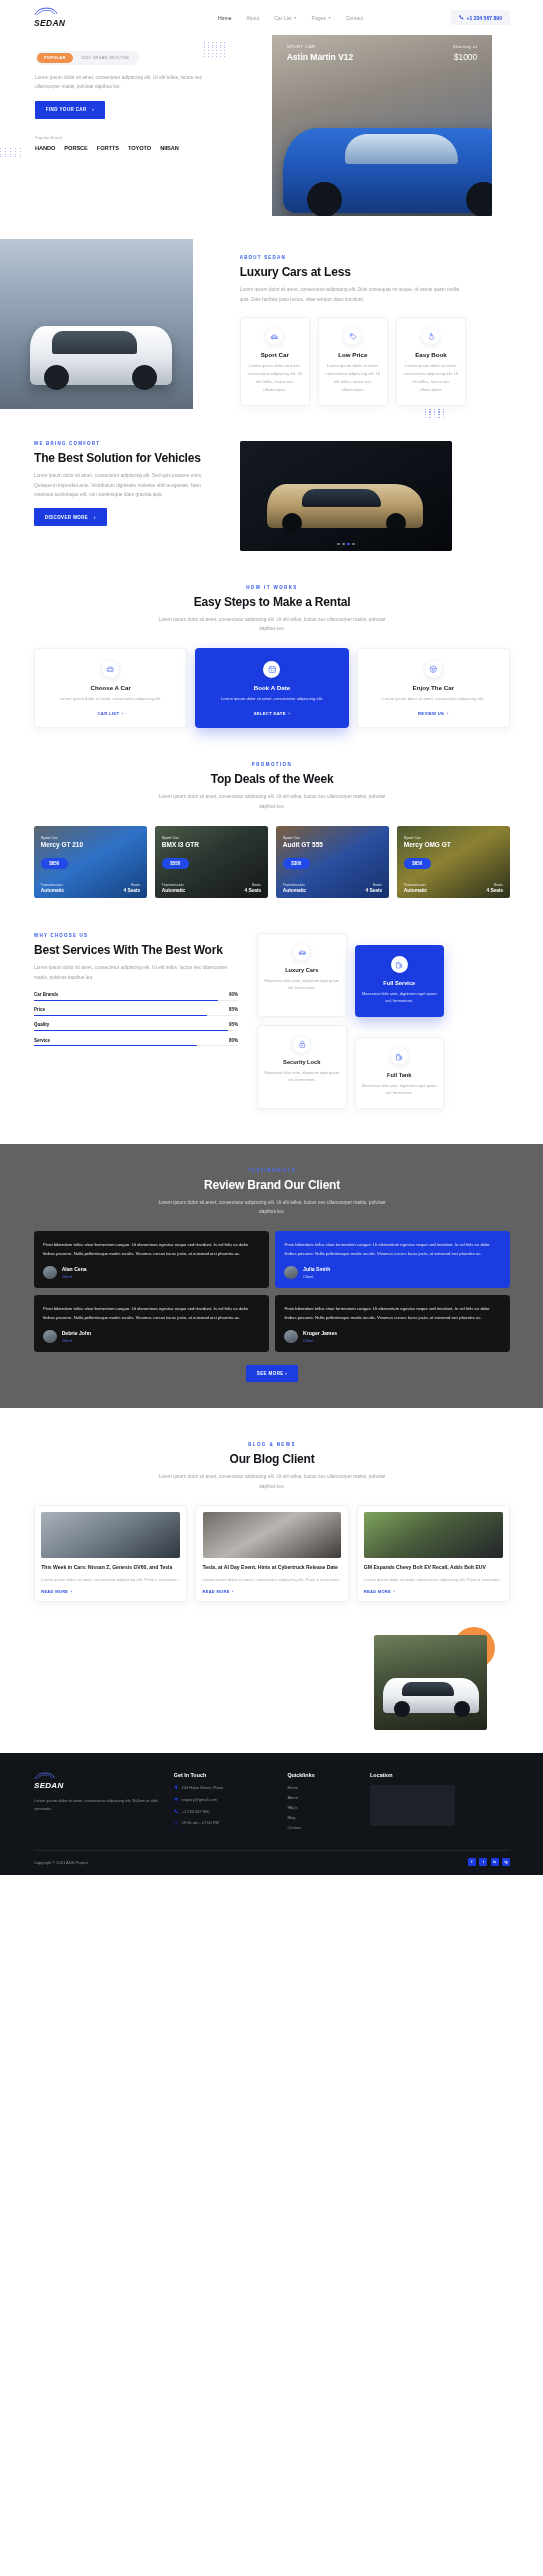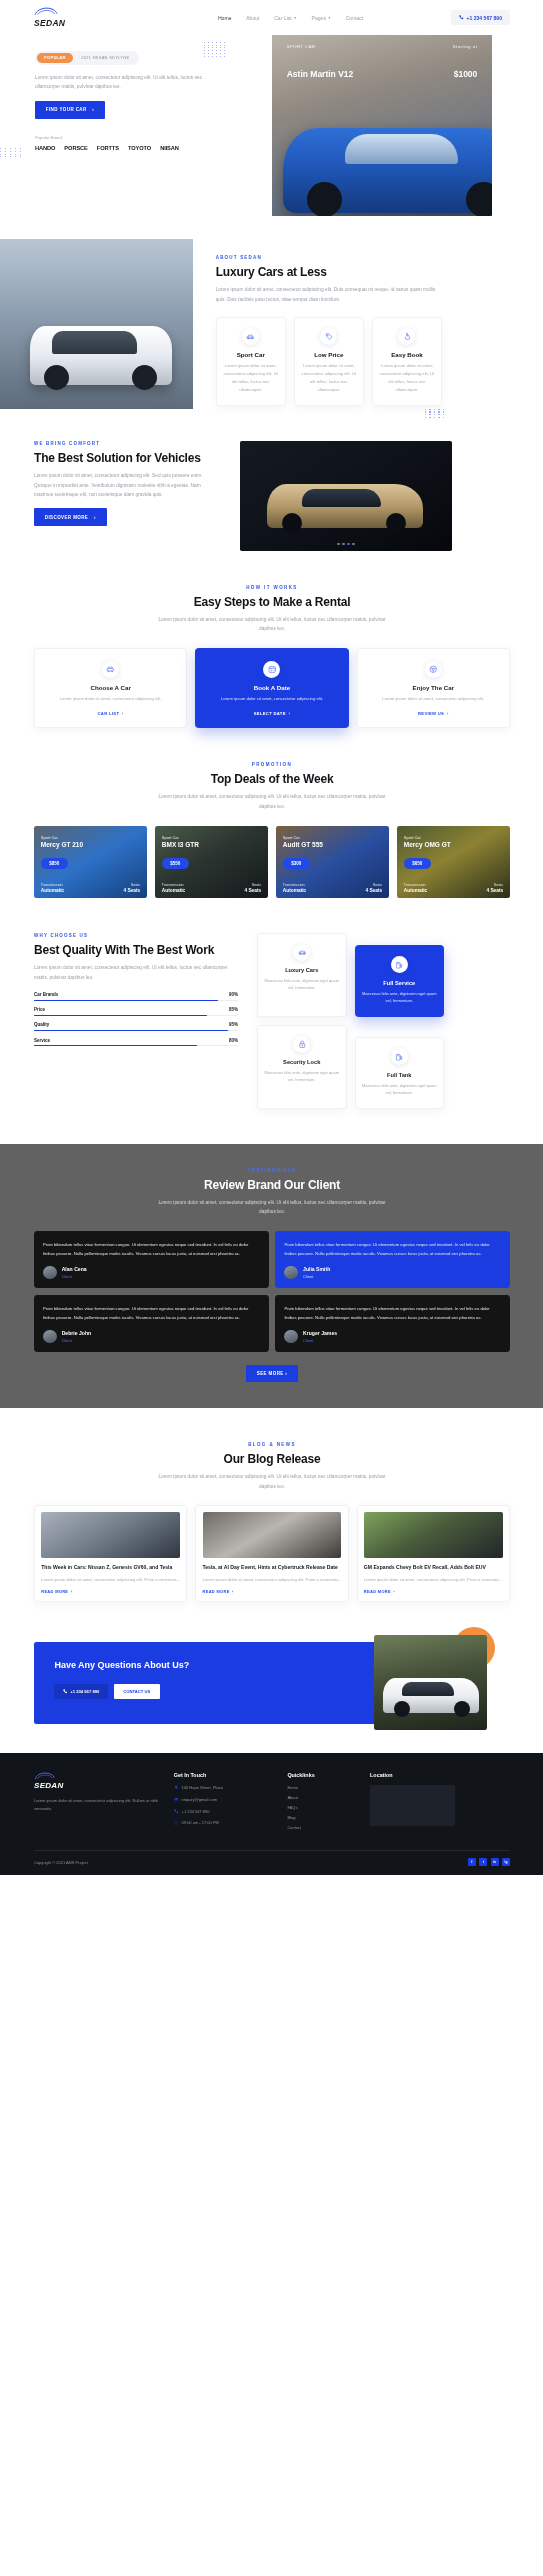--- a/index.html
+++ b/index.html
@@ -65,21 +65,21 @@
   .hero-dots-top { top: 6.8px; left: 204px; grid-template-columns: repeat(6, 2.3px); }
   .hero-dots-bot { top: 113px; left: 0px; grid-template-columns: repeat(5, 3.4px); }
 
   .hero-card-info {
     position: absolute; top: 0; left: 0; right: 0; padding: 9px 14.7px 0;
     color: #fff; z-index: 3;
   }
   .hcrow { display: flex; justify-content: space-between; align-items: baseline; }
   .hc-sub { font-size: 4.2px; letter-spacing: 0.5px; opacity: .92; }
   .hc-title { font-size: 8.5px; font-weight: 800; margin-top: 2.3px; }
-  .hc-price { font-size: 8.5px; font-weight: 700; margin-top: 20px; }
+  .hc-price { font-size: 8.5px; font-weight: 400; margin-top: 3px; }
   .car-blue {
     position: absolute; bottom: 3.4px; left: 11.3px; width: 249px; height: 85px;
     background: linear-gradient(180deg,#2f6fd6 0%,#1f57b8 45%,#14397d 100%);
     border-radius: 34px 54px 12.5px 12.5px / 42px 40px 12.5px 12.5px;
     box-shadow: 0 5.7px 14.7px rgba(0,0,0,.35);
   }
   .car-blue:before {
     content:''; position: absolute; top: 6.8px; left: 62px; width: 113px; height: 29.5px;
     background: linear-gradient(180deg,#cfe0f2,#7e9ec4); border-radius: 28px 34px 4.5px 4.5px;
   }
@@ -98,21 +98,21 @@
   .suv {
     position: absolute; bottom: 24px; left: 29.5px; width: 142px; height: 59px;
     background: linear-gradient(180deg,#ffffff 0%,#e4e8ee 55%,#b6bdc6 100%);
     border-radius: 14.7px 19px 5.7px 5.7px / 22.7px 22.7px 5.7px 5.7px;
     box-shadow: 0 5.7px 11.3px rgba(0,0,0,.28);
   }
   .suv:before { content:''; position:absolute; top:5.7px; left:22.7px; width:85px; height:22.7px;
     background: linear-gradient(180deg,#4a5662,#2d3640); border-radius: 11.3px 13.6px 2.3px 2.3px; }
   .suv:after { content:''; position:absolute; bottom:-5.7px; left:14.7px; width:25px; height:25px;
     border-radius:50%; background:#1a1f26; box-shadow: 88px 0 0 #1a1f26; }
-  .about-text { padding: 16px 0 0 22.7px; width: 249px; }
+  .about-text { padding: 16px 0 0 22.7px; width: 249px; margin-left: 24px; }
   .eyebrow { font-size: 4.5px; font-weight: 800; color: #2f55e8; letter-spacing: 1.2px; margin-bottom: 5.1px; }
   h2.sec-title { font-size: 12px; font-weight: 800; color: #111418; letter-spacing: -0.2px; line-height: 1.2; }
   .sec-desc { font-size: 4.8px; line-height: 1.95; color: #9aa0a8; margin-top: 6.2px; }
   .feat-row { display: flex; gap: 8px; margin-top: 12.5px; }
   .feat-card {
     flex: 1; background: #fff; border: 0.6px solid #f0f1f4; border-radius: 3.4px;
     padding: 10.2px 6.8px 11.3px; text-align: center;
     box-shadow: 0 2.3px 8px rgba(20,30,60,.045);
   }
   .icon-circle {
@@ -629,21 +629,21 @@
               <div class="dm-val">4 Seats</div>
             </div>
       </div>
     </div>
   </div>
 </section>
 
 <section class="why">
   <div class="why-left">
     <div class="eyebrow">WHY CHOOSE US</div>
-    <h2 class="sec-title">Best Quality With The Best Work</h2>
+    <h2 class="sec-title">Best Services With The Best Work</h2>
     <p class="sec-desc">Lorem ipsum dolor sit amet, consectetur adipiscing elit. Ut elit tellus, luctus nec ullamcorper mattis, pulvinar dapibus leo.</p>
     <div class="bars">
       <div class="bar-row">
         <div class="bar-top">
               <span>Car Brands</span>
               <span>90%</span>
             </div>
         <div class="bar-track">
               <div class="bar-fill" style="width:90%"></div>
             </div>
@@ -783,21 +783,21 @@
       <span>›</span>
     </button>
   </div>
 </section>
 
 <div class="wrap">
 
 <section>
   <div class="center-head">
     <div class="eyebrow">BLOG &amp; NEWS</div>
-    <h2 class="sec-title">Our Blog Release</h2>
+    <h2 class="sec-title">Our Blog Client</h2>
     <p class="sec-desc">Lorem ipsum dolor sit amet, consectetur adipiscing elit. Ut elit tellus, luctus nec ullamcorper mattis, pulvinar dapibus leo.</p>
   </div>
   <div class="blog-grid">
     <div class="blog-card">
       <div class="blog-img bi-0"></div>
       <h3>This Week in Cars: Nissan Z, Genesis GV60, and Tesla</h3>
       <p>Lorem ipsum dolor sit amet, consectetur adipiscing elit. Proin a venenatis...</p>
       <span class="blog-link">
             <span>READ MORE</span>
             <span>›</span>
@@ -819,32 +819,20 @@
       <span class="blog-link">
             <span>READ MORE</span>
             <span>›</span>
           </span>
     </div>
   </div>
 </section>
 
 <section class="cta-wrap">
   <div class="cta-circle"></div>
-  <div class="cta-box">
-    <h2>Have Any Questions About Us?</h2>
-    <div class="cta-btns">
-      <button class="cta-btn-a">
-        <svg width="4.5" height="4.5" viewBox="0 0 16 16" fill="#fff">
-              <path d="M3 1 L6 1 L7.5 5 L5.5 6.5 C6.5 8.8 7.2 9.5 9.5 10.5 L11 8.5 L15 10 L15 13 C15 14 14 15 13 15 C6.5 14.5 1.5 9.5 1 3 C1 2 2 1 3 1Z"></path>
-            </svg>
-        <span>+1 234 567 890</span>
-      </button>
-      <button class="cta-btn-b"><span>CONTACT US</span></button>
-    </div>
-  </div>
   <div class="cta-img">
         <div class="white-car"></div>
       </div>
 </section>
 
 </div>
 
 <footer>
   <div class="wrap">
     <div class="f-grid">

